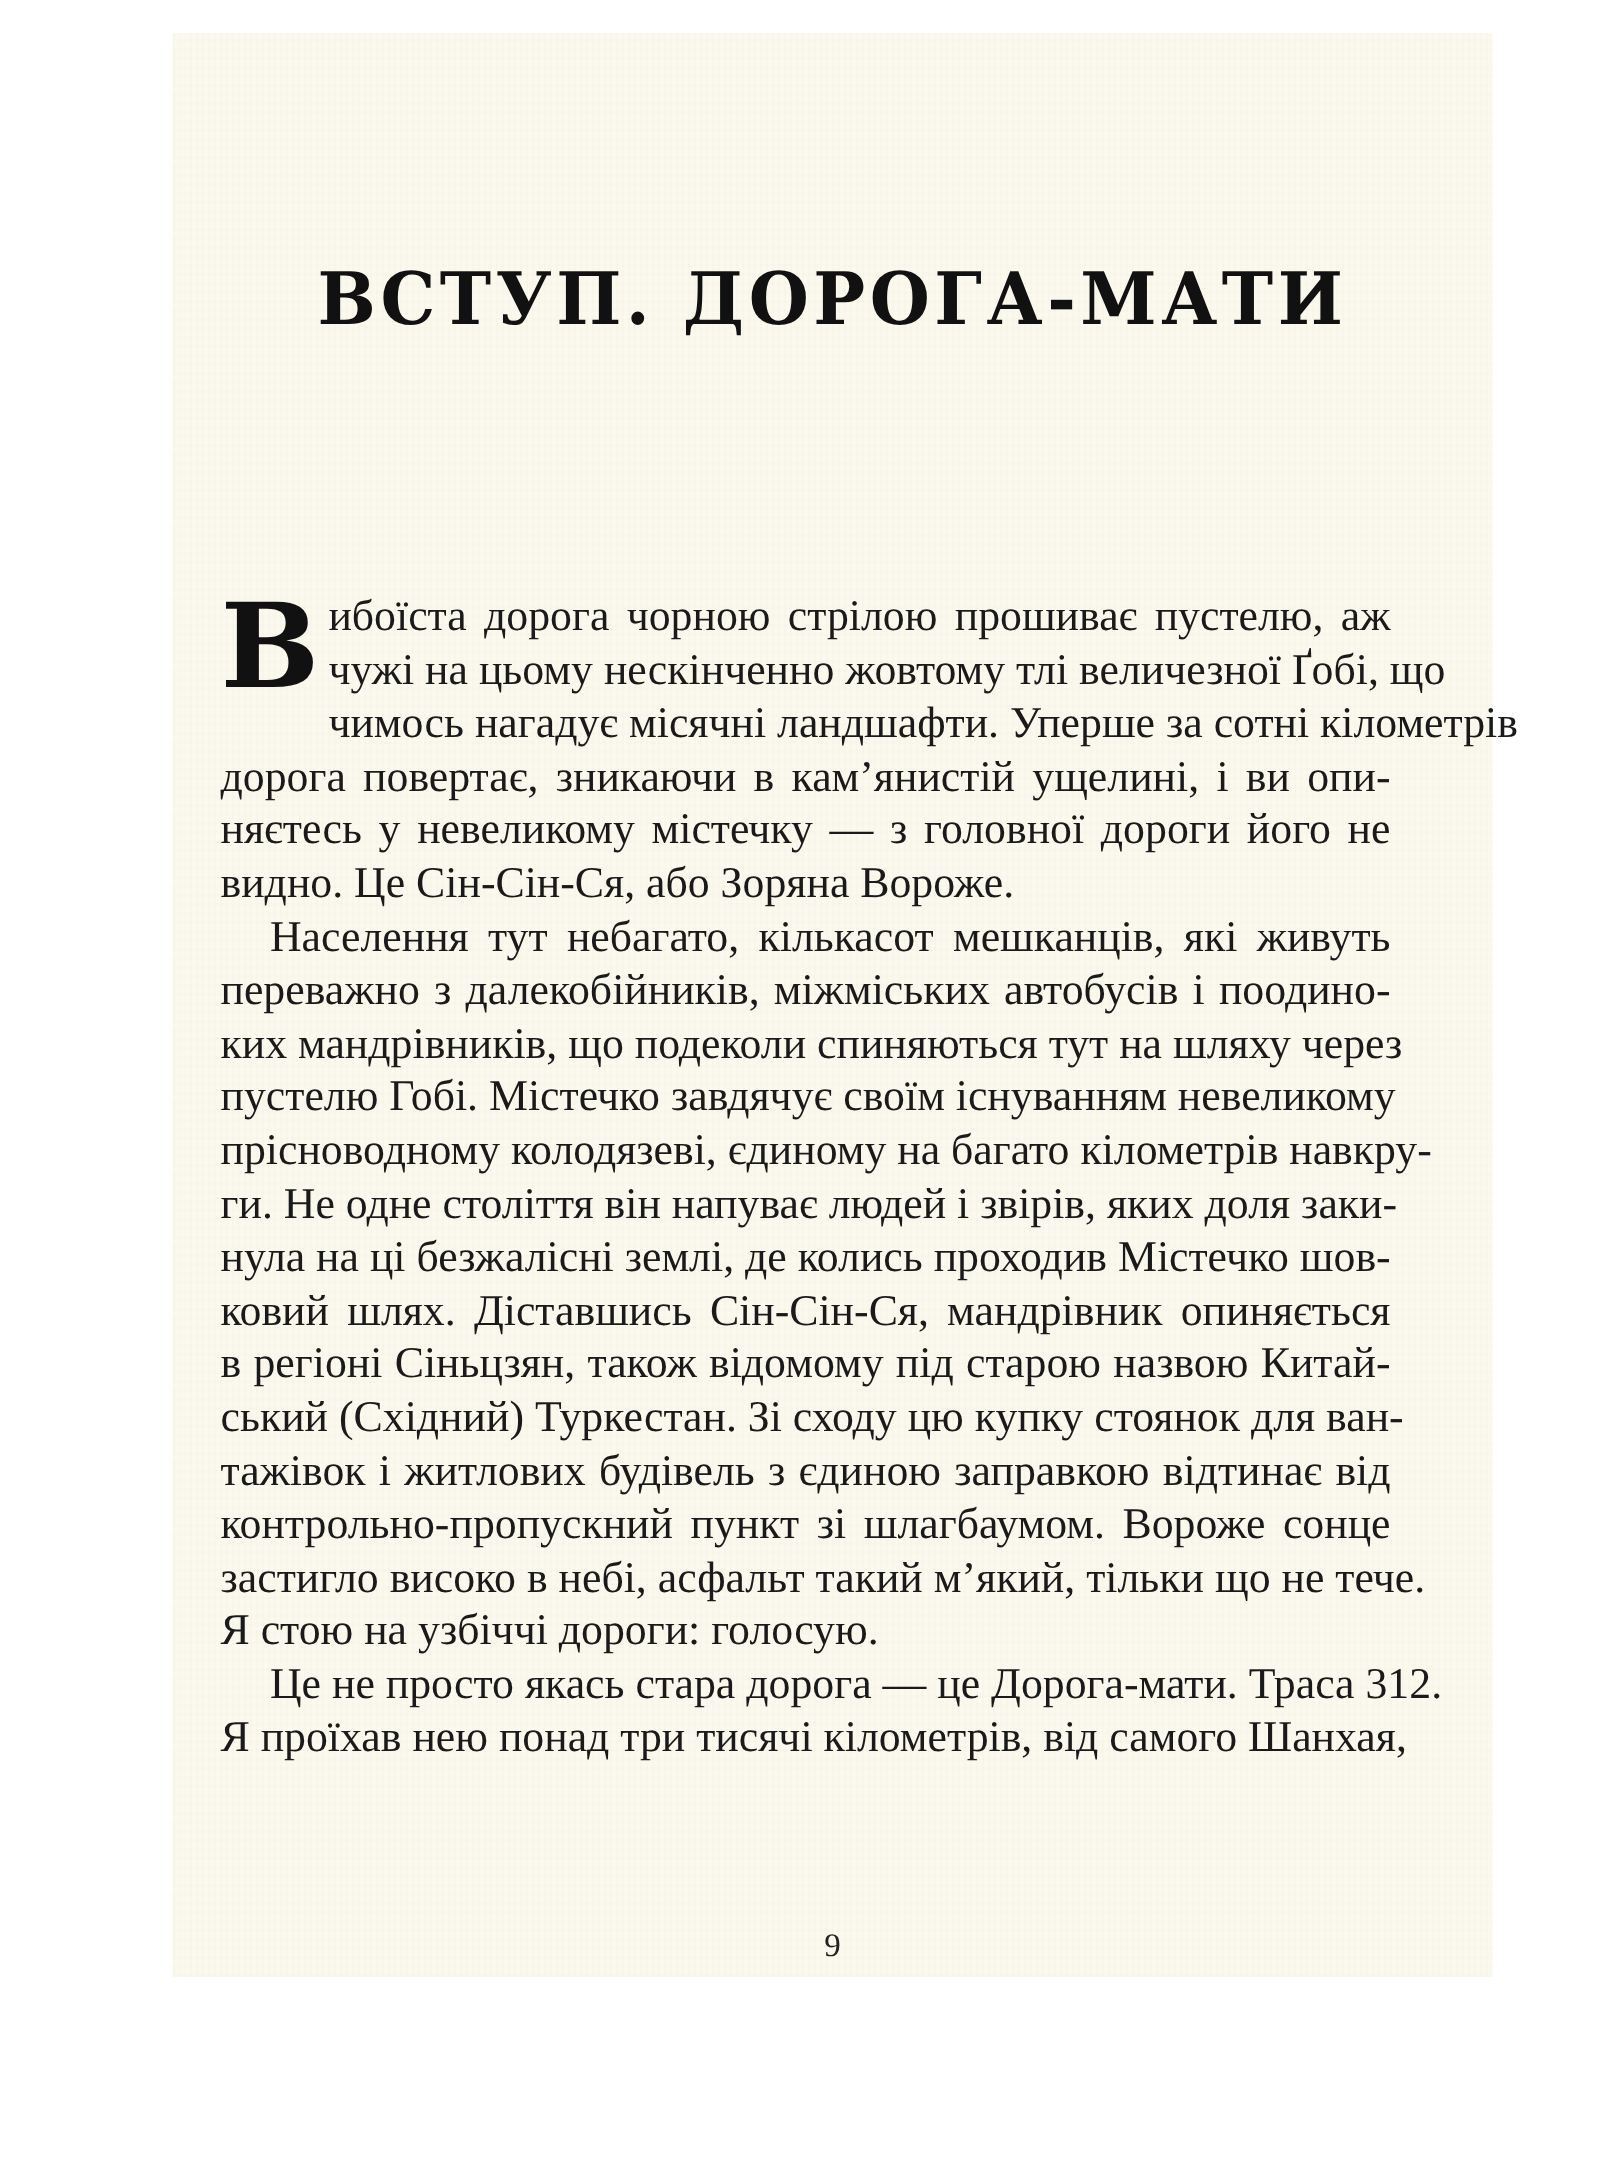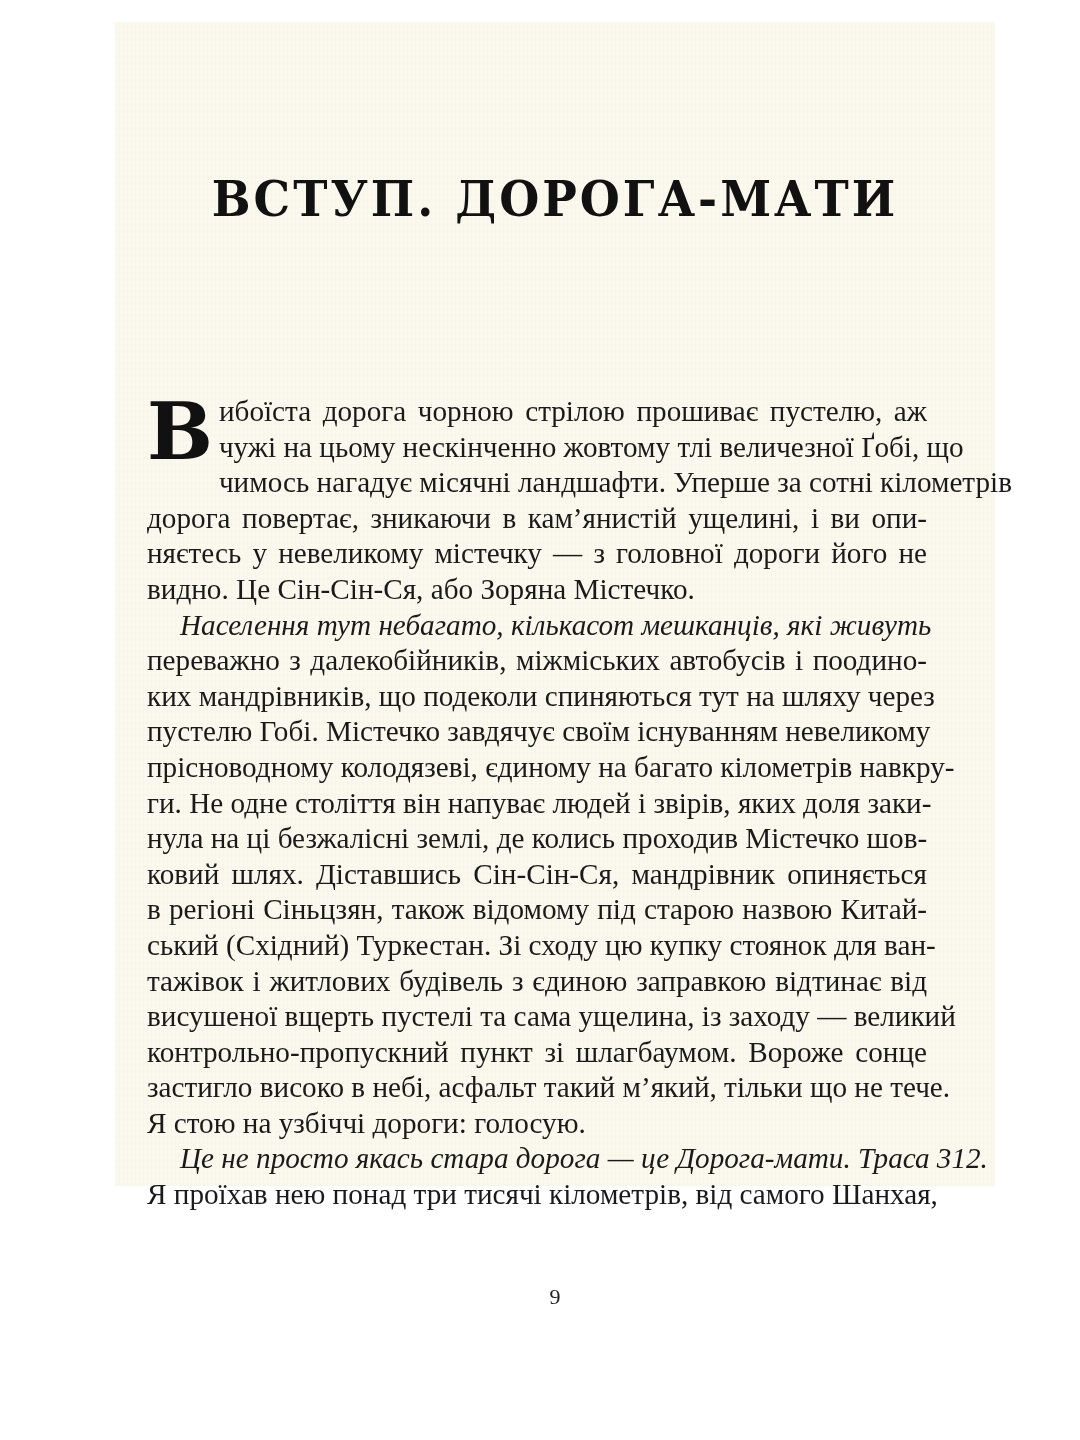--- a/index.html
+++ b/index.html
@@ -11,21 +11,21 @@
       width: 1080px;
       height: 1440px;
       position: relative;
       overflow: hidden;
     }
     .page {
       position: absolute;
       left: 115px;
       top: 22px;
       width: 880px;
-      height: 1164px;
+      height: 1296px;
       background: #fbf9ee;
       background-image:
         repeating-linear-gradient(90deg, rgba(200,195,175,0.05) 0px, rgba(200,195,175,0.05) 1px, transparent 1px, transparent 4px),
         repeating-linear-gradient(0deg, rgba(210,205,185,0.04) 0px, rgba(210,205,185,0.04) 2px, transparent 2px, transparent 6px);
     }
     .title {
       position: absolute;
       left: 0;
       width: 880px;
       top: 150px;
@@ -53,21 +53,20 @@
       text-align: justify;
       text-align-last: justify;
       white-space: nowrap;
       height: 35.6px;
     }
     .line.last {
       text-align-last: left;
     }
     .line.indent {
       padding-left: 33px;
-      font-style: italic;
     }
     .dropcap {
       float: left;
       font-family: "DejaVu Serif", serif;
       font-weight: bold;
       font-size: 78px;
       line-height: 72px;
       height: 72px;
       margin-right: 6px;
       margin-top: 2px;
@@ -92,36 +91,35 @@
 
   <div class="body-text">
 
     <div class="dc-para">
       <span class="dropcap">В</span>
       <span class="line" style="margin-left: 0px;">ибоїста дорога чорною стрілою прошиває пустелю, аж</span>
       <span class="line">чужі на цьому нескінченно жовтому тлі величезної Ґобі, що</span>
       <span class="line">чимось нагадує місячні ландшафти. Уперше за сотні кілометрів</span>
       <span class="line">дорога повертає, зникаючи в кам’янистій ущелині, і ви опи-</span>
       <span class="line">няєтесь у невеликому містечку — з головної дороги його не</span>
-      <span class="line last">видно. Це Сін-Сін-Ся, або Зоряна Містечко.</span>
+      <span class="line last">видно. Це Сін-Сін-Ся, або Зоряна Вороже.</span>
     </div>
 
     <div>
       <span class="line indent">Населення тут небагато, кількасот мешканців, які живуть</span>
       <span class="line">переважно з далекобійників, міжміських автобусів і поодино-</span>
       <span class="line">ких мандрівників, що подеколи спиняються тут на шляху через</span>
       <span class="line">пустелю Гобі. Містечко завдячує своїм існуванням невеликому</span>
       <span class="line">прісноводному колодязеві, єдиному на багато кілометрів навкру-</span>
       <span class="line">ги. Не одне століття він напуває людей і звірів, яких доля заки-</span>
       <span class="line">нула на ці безжалісні землі, де колись проходив Містечко шов-</span>
       <span class="line">ковий шлях. Діставшись Сін-Сін-Ся, мандрівник опиняється</span>
       <span class="line">в регіоні Сіньцзян, також відомому під старою назвою Китай-</span>
       <span class="line">ський (Східний) Туркестан. Зі сходу цю купку стоянок для ван-</span>
       <span class="line">тажівок і житлових будівель з єдиною заправкою відтинає від</span>
-      <span class="line">висушеної вщерть пустелі та сама ущелина, із заходу — великий</span>
       <span class="line">контрольно-пропускний пункт зі шлагбаумом. Вороже сонце</span>
       <span class="line">застигло високо в небі, асфальт такий м’який, тільки що не тече.</span>
       <span class="line last">Я стою на узбіччі дороги: голосую.</span>
     </div>
 
     <div>
       <span class="line indent">Це не просто якась стара дорога — це Дорога-мати. Траса 312.</span>
       <span class="line">Я проїхав нею понад три тисячі кілометрів, від самого Шанхая,</span>
     </div>
   </div>

